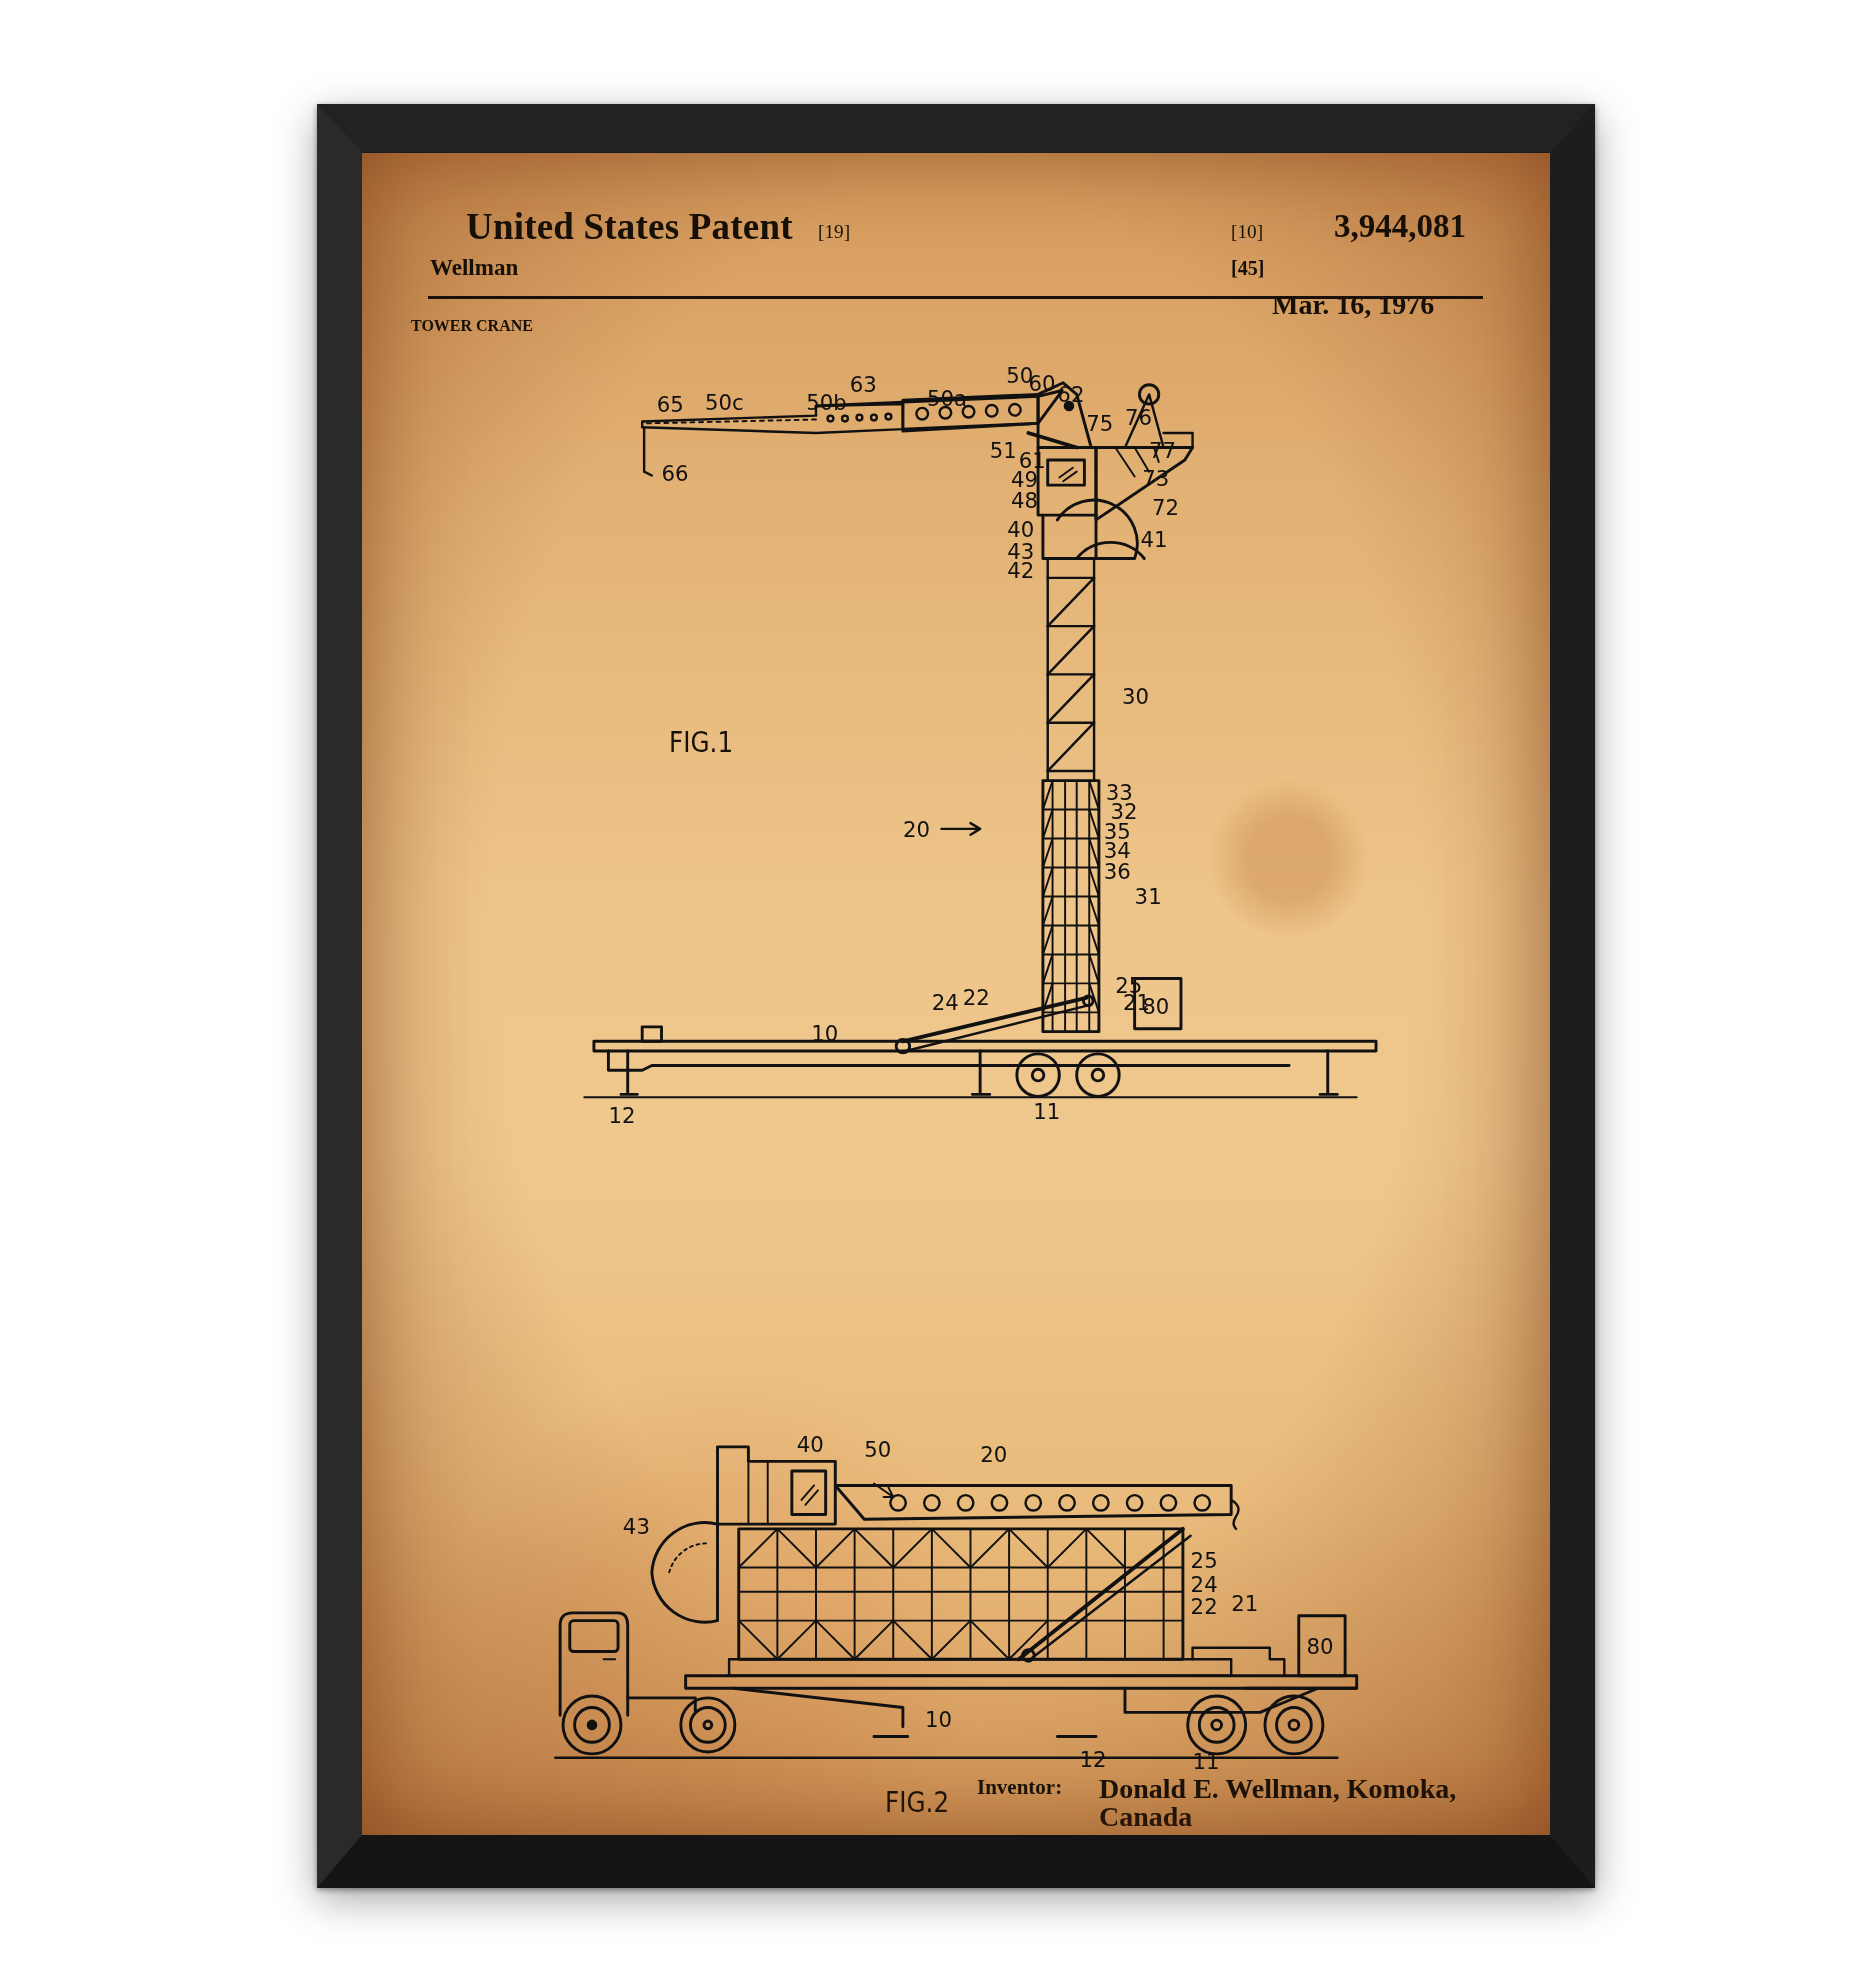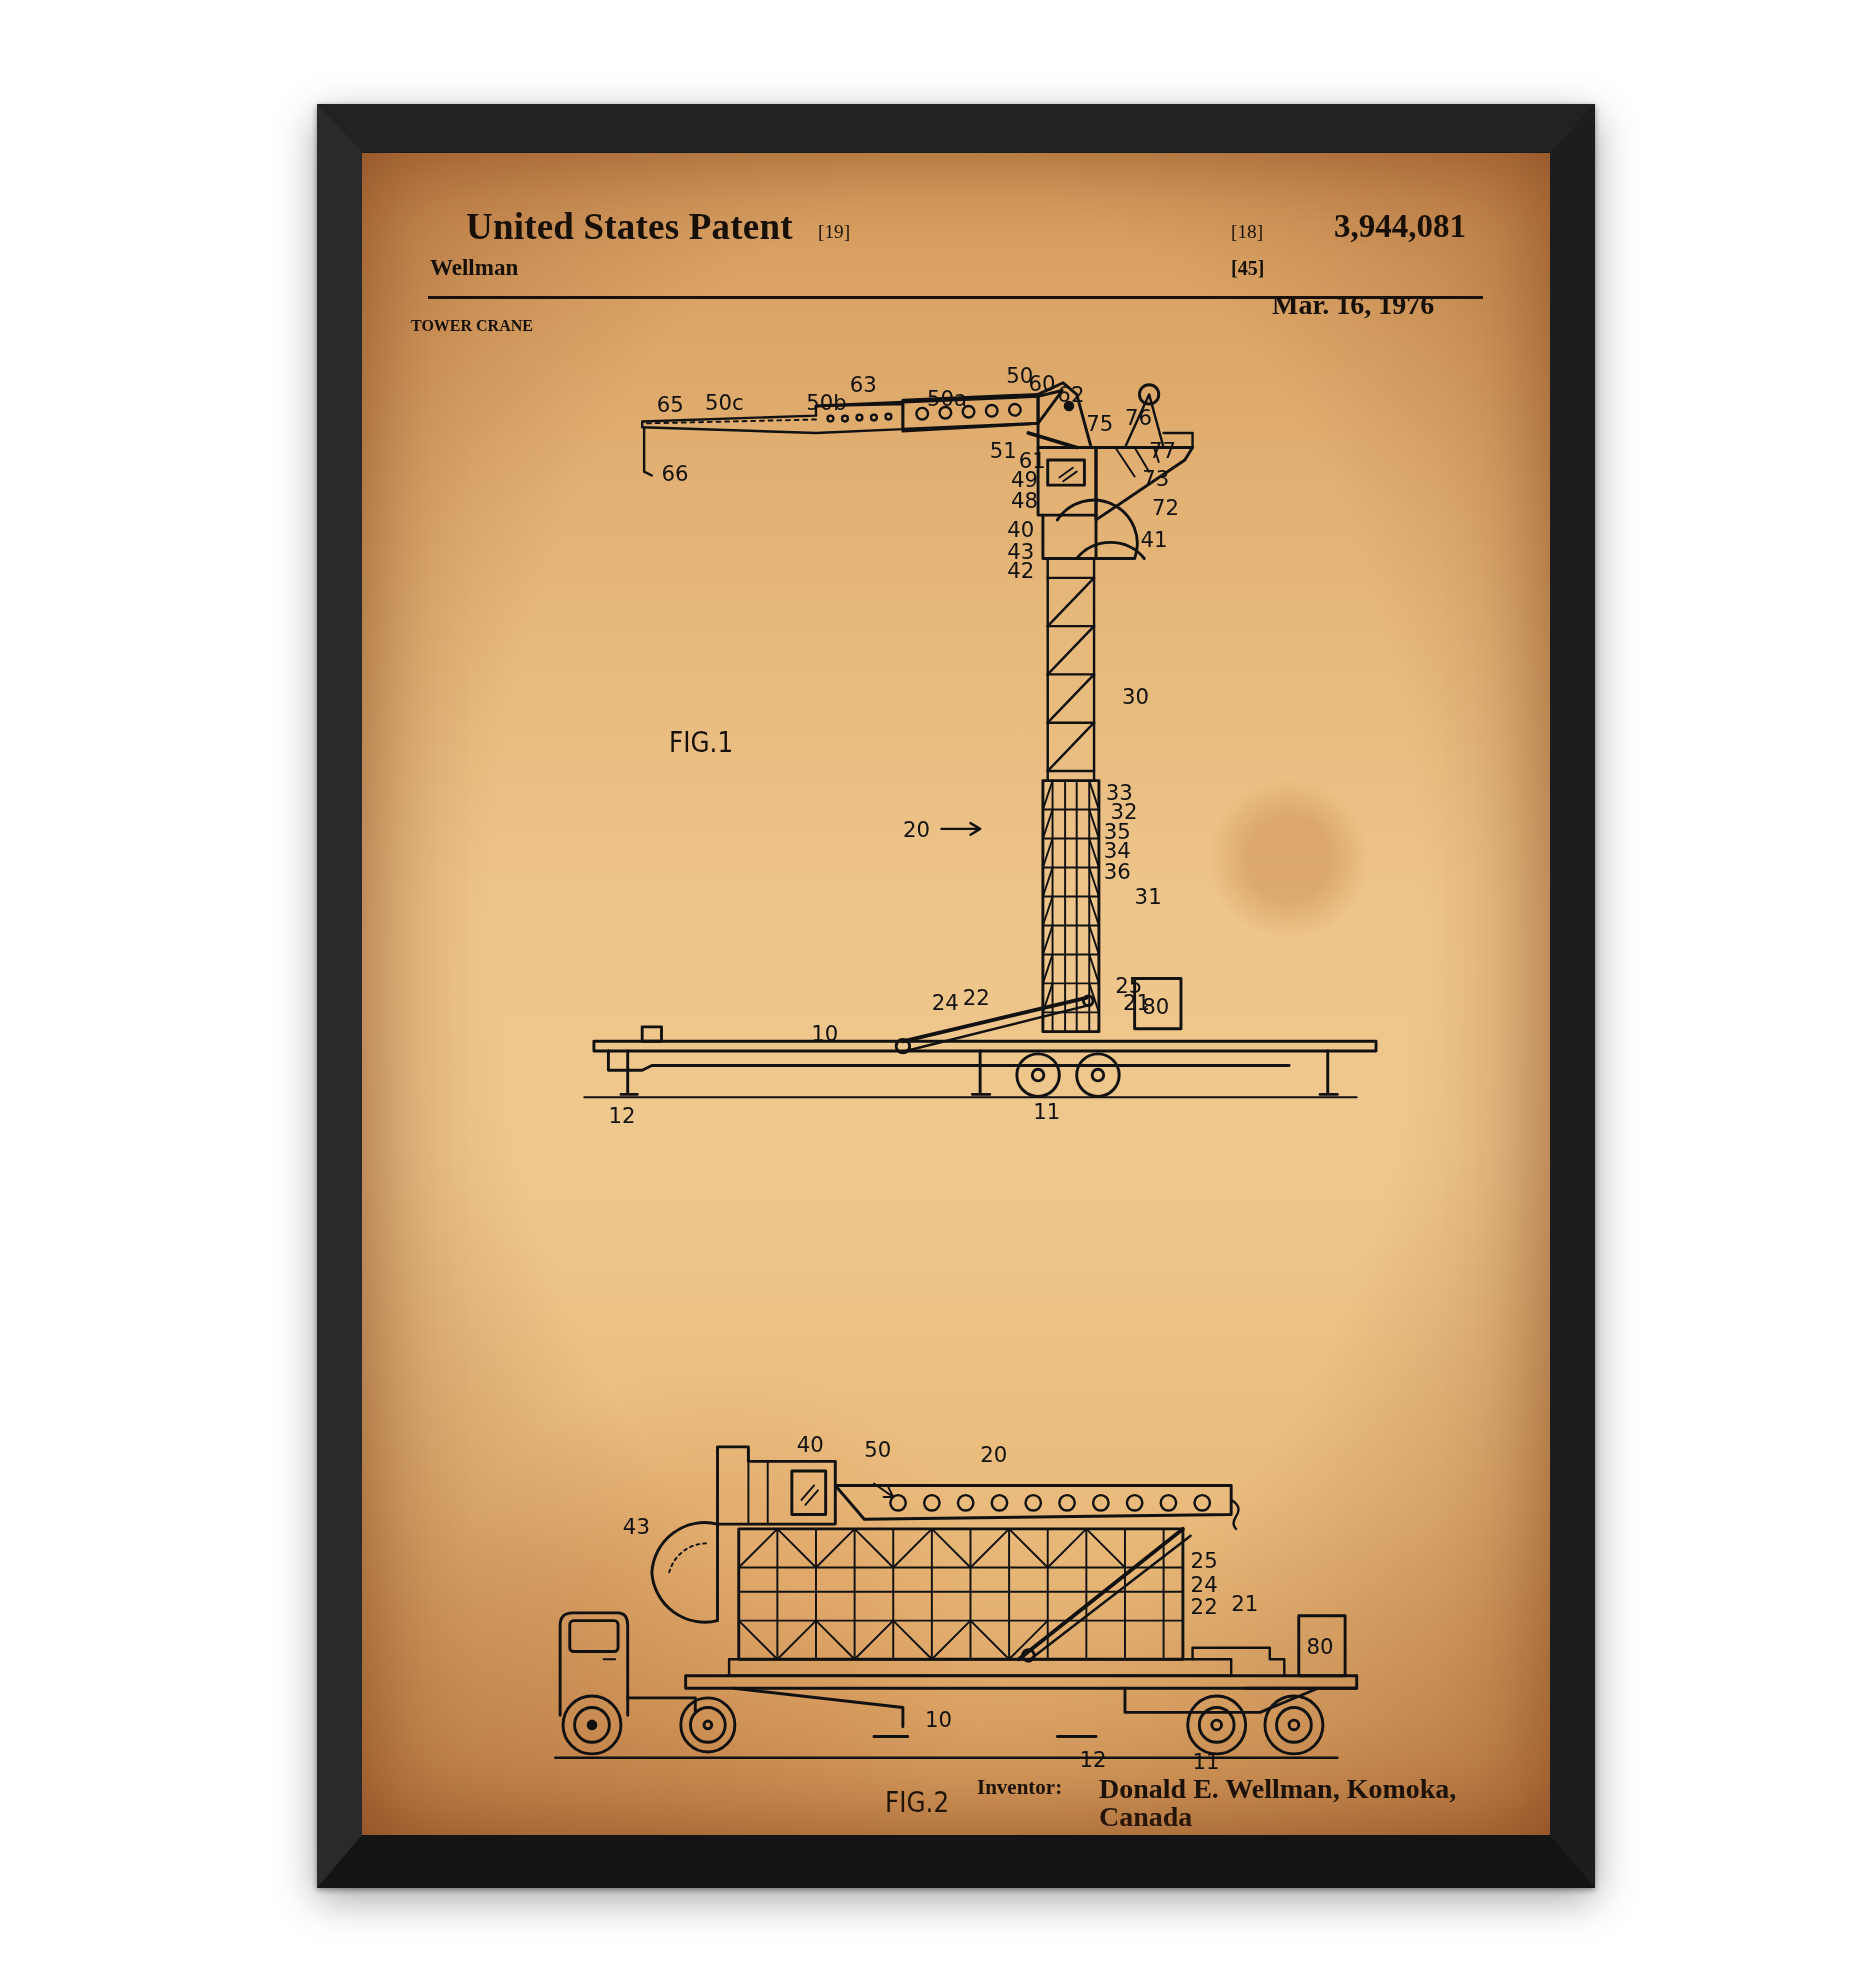--- a/index.html
+++ b/index.html
@@ -37,21 +37,21 @@
 
 <div class="frame">
     <div class="frame-bevel"></div>
   </div>
 
 <div class="paper">
 
   <div class="hdr title">United States Patent</div>
   <div class="hdr code19">[19]</div>
   <div class="hdr assignee">Wellman</div>
-  <div class="hdr code11">[18]</div>
+  <div class="hdr code11">[10]</div>
   <div class="hdr patno">3,944,081</div>
   <div class="hdr code45">[45]</div>
   <div class="hdr date">Mar. 16, 1976</div>
   <div class="rule"></div>
   <div class="hdr subject">TOWER CRANE</div>
 
   <svg class="drawing" viewBox="0 0 1230 1742" stroke="#111" fill="none" stroke-width="3" stroke-linecap="round" stroke-linejoin="round">
 
     <g>
 

